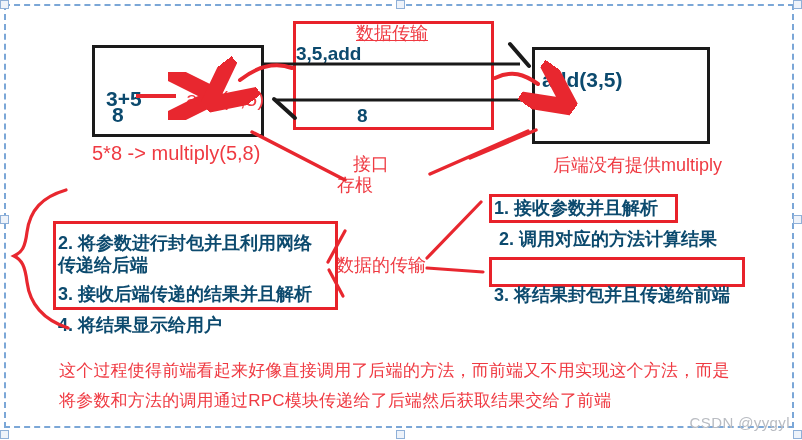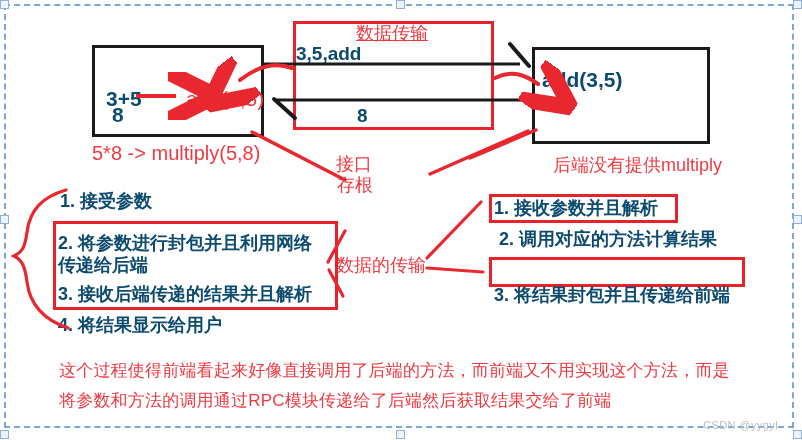--- a/index.html
+++ b/index.html
@@ -65,24 +65,24 @@
     position: absolute;
     left: 0;
     top: 0;
     width: 802px;
     height: 440px;
     pointer-events: none;
   }
 
   .wm {
     position: absolute;
-    right: 24px;
+    right: 12px;
     bottom: 9px;
     color: #b9bcc2;
-    font-size: 11px;
+    font-size: 15px;
     letter-spacing: 0.4px;
     margin-left: 12px;
   }
 </style>
 </head>
 <body>
 
 <div id="canvas">
 
   <div class="sel-frame"></div>
@@ -103,26 +103,25 @@
 
   <div class="red-box" style="left:293px;top:21px;width:201px;height:109px;"></div>
   <div class="txt red-txt f-cn-title" style="left:356px;top:24px;text-decoration:underline;">数据传输</div>
   <div class="txt black-txt" style="left:296px;top:44px;font-size:19px;">3,5,add</div>
   <div class="txt black-txt" style="left:357px;top:106px;font-size:19px;">8</div>
 
   <div class="blk-box" style="left:532px;top:47px;width:178px;height:97px;"></div>
   <div class="txt black-txt" style="left:542px;top:69px;font-size:21px;">add(3,5)</div>
   <div class="txt red-txt" style="left:533px;top:156px;font-size:18px;margin-left:20px;">后端没有提供multiply</div>
 
-  <div class="txt red-txt f-cn-16" style="left:336px;top:155px;text-align:center;">接口</div>
+  <div class="txt red-txt f-cn-16" style="left:353px;top:155px;text-align:center;">接口</div>
   <div class="txt red-txt f-cn-16" style="left:337px;top:176px;">存根</div>
   <div class="txt red-txt f-cn-16" style="left:336px;top:256px;">数据的传输</div>
 
   <div class="red-box" style="left:53px;top:221px;width:285px;height:89px;"></div>
-  <div class="txt black-txt f-cn-16" style="left:60px;top:192px;">1. 接受参数</div>
   <div class="txt black-txt f-cn-16" style="left:58px;top:234px;">2. 将参数进行封包并且利用网络</div>
   <div class="txt black-txt f-cn-16" style="left:58px;top:256px;">传递给后端</div>
   <div class="txt black-txt f-cn-16" style="left:58px;top:285px;">3. 接收后端传递的结果并且解析</div>
   <div class="txt black-txt f-cn-16" style="left:58px;top:316px;">4. 将结果显示给用户</div>
 
   <div class="red-box" style="left:489px;top:194px;width:189px;height:29px;"></div>
   <div class="red-box" style="left:489px;top:257px;width:256px;height:30px;"></div>
   <div class="txt black-txt f-cn-16" style="left:494px;top:199px;">1. 接收参数并且解析</div>
   <div class="txt black-txt f-cn-16" style="left:499px;top:230px;">2. 调用对应的方法计算结果</div>
   <div class="txt black-txt f-cn-16" style="left:494px;top:262px;margin-top:24px;">3. 将结果封包并且传递给前端</div>

